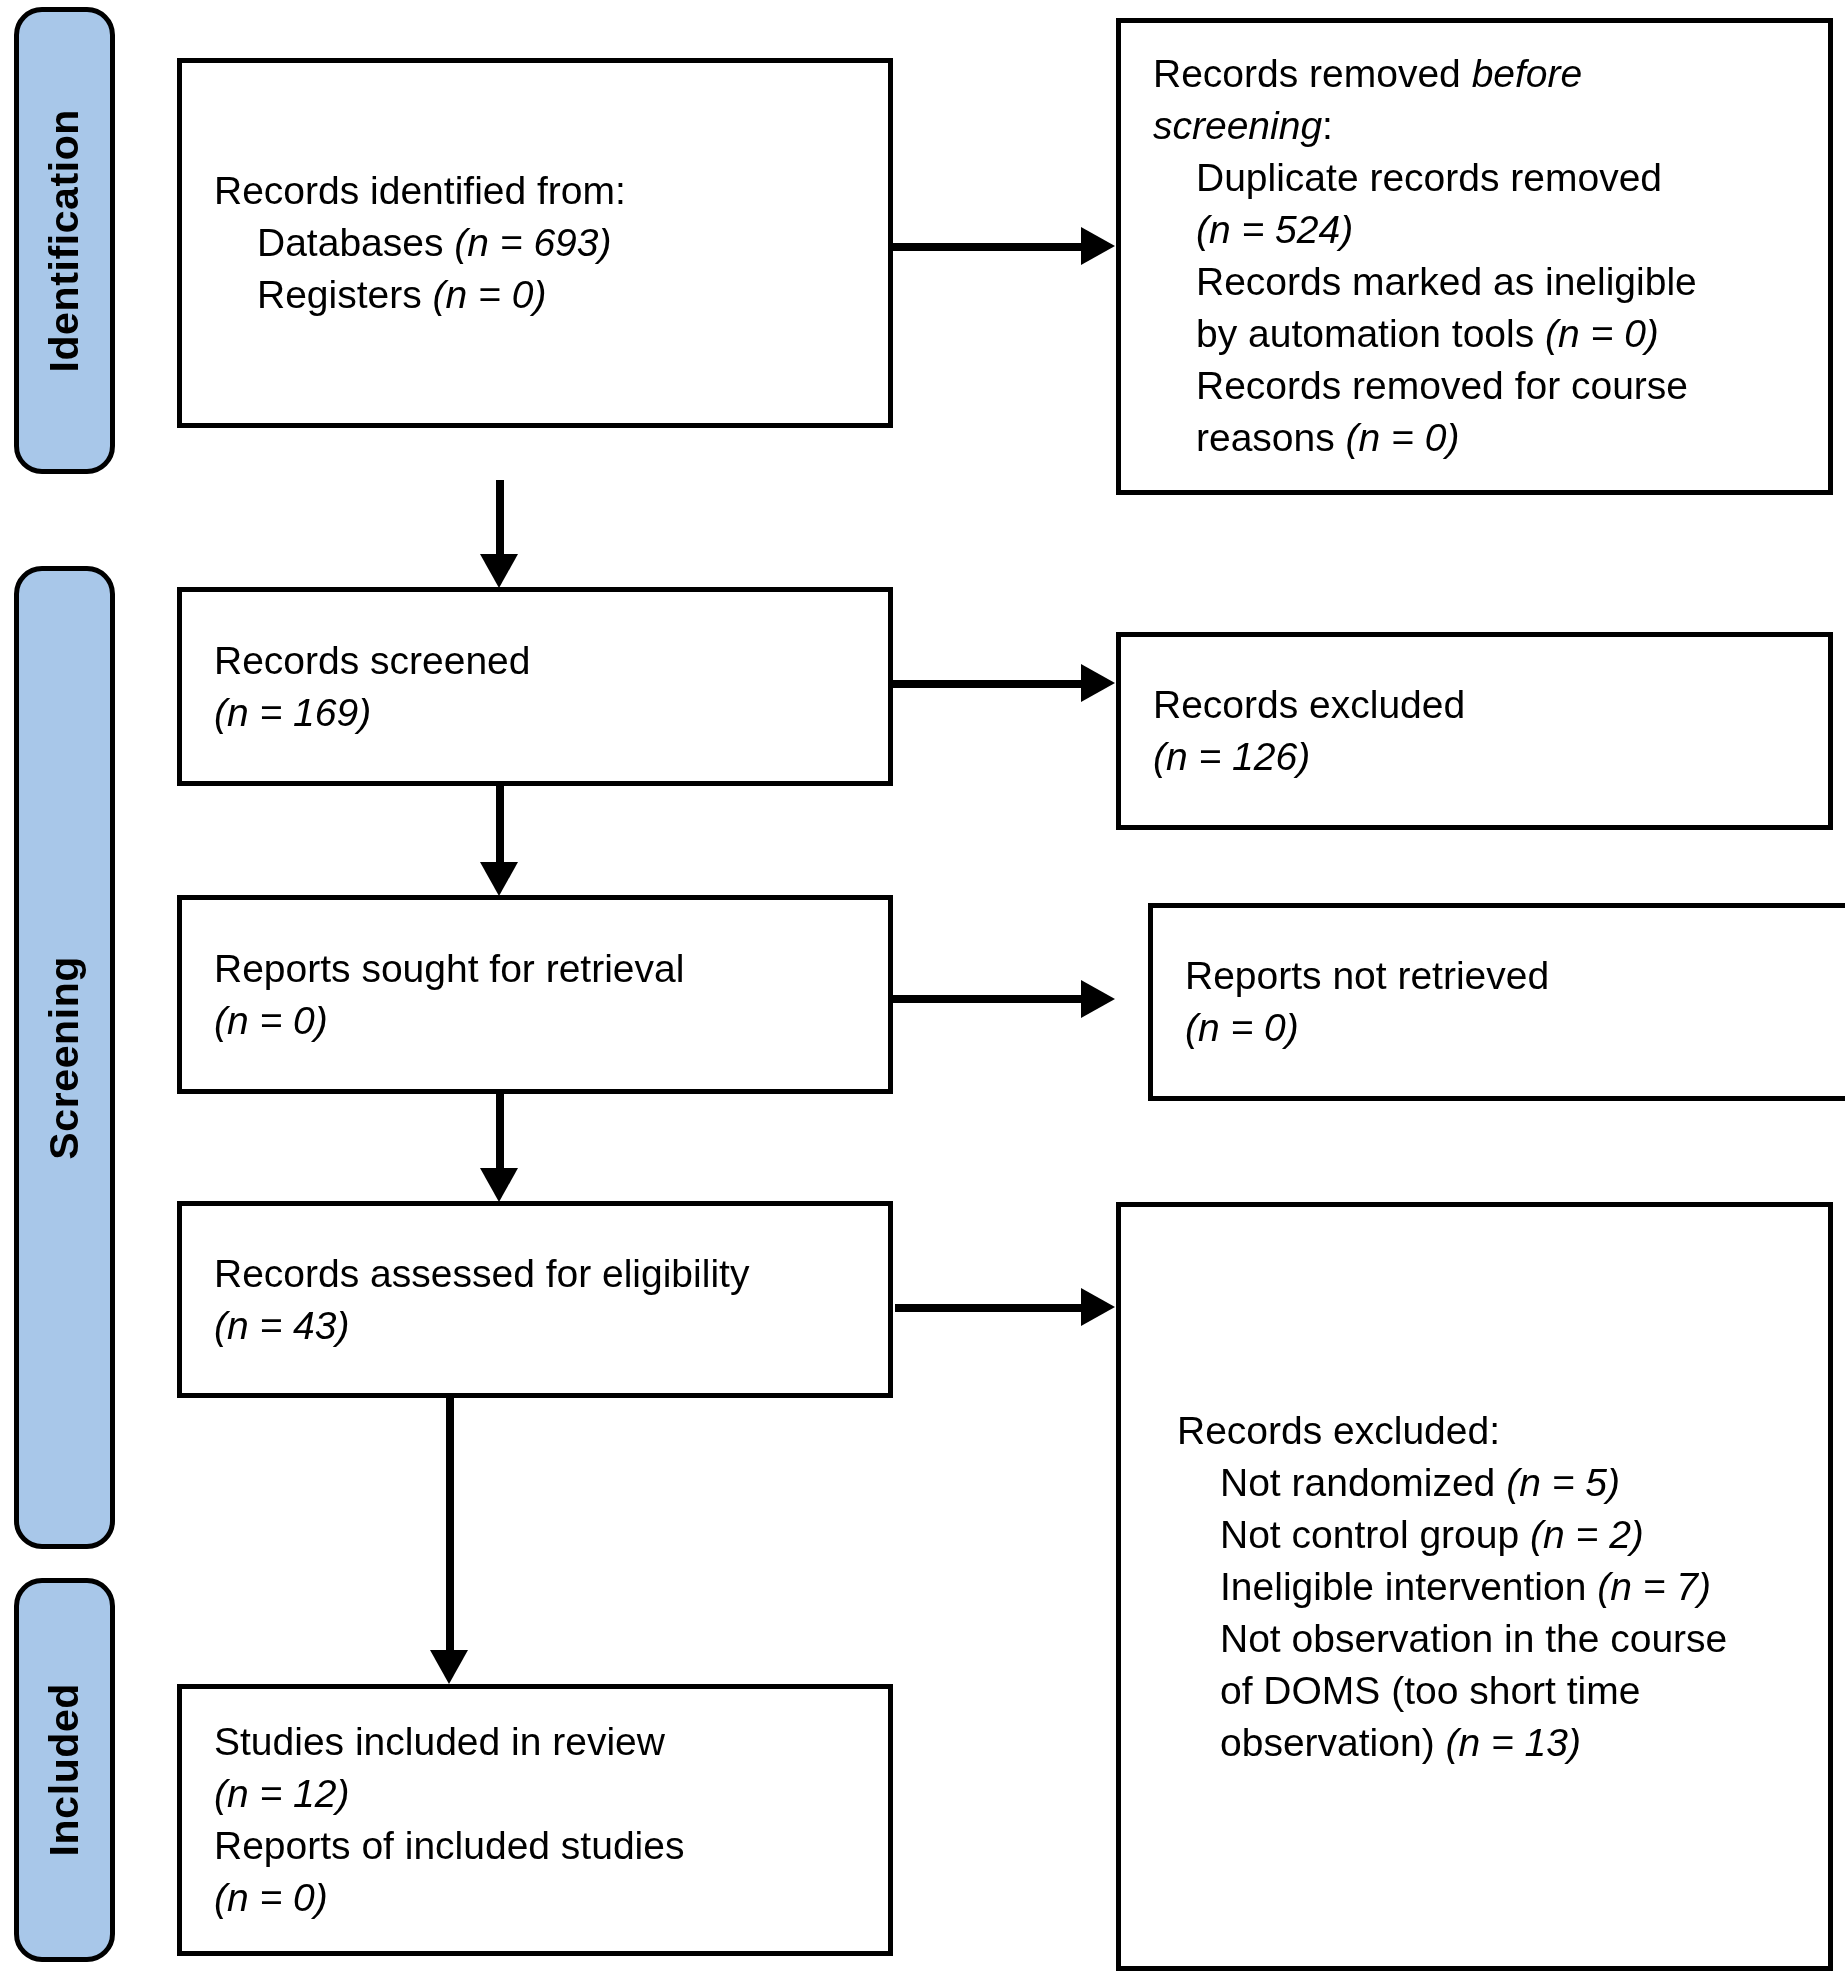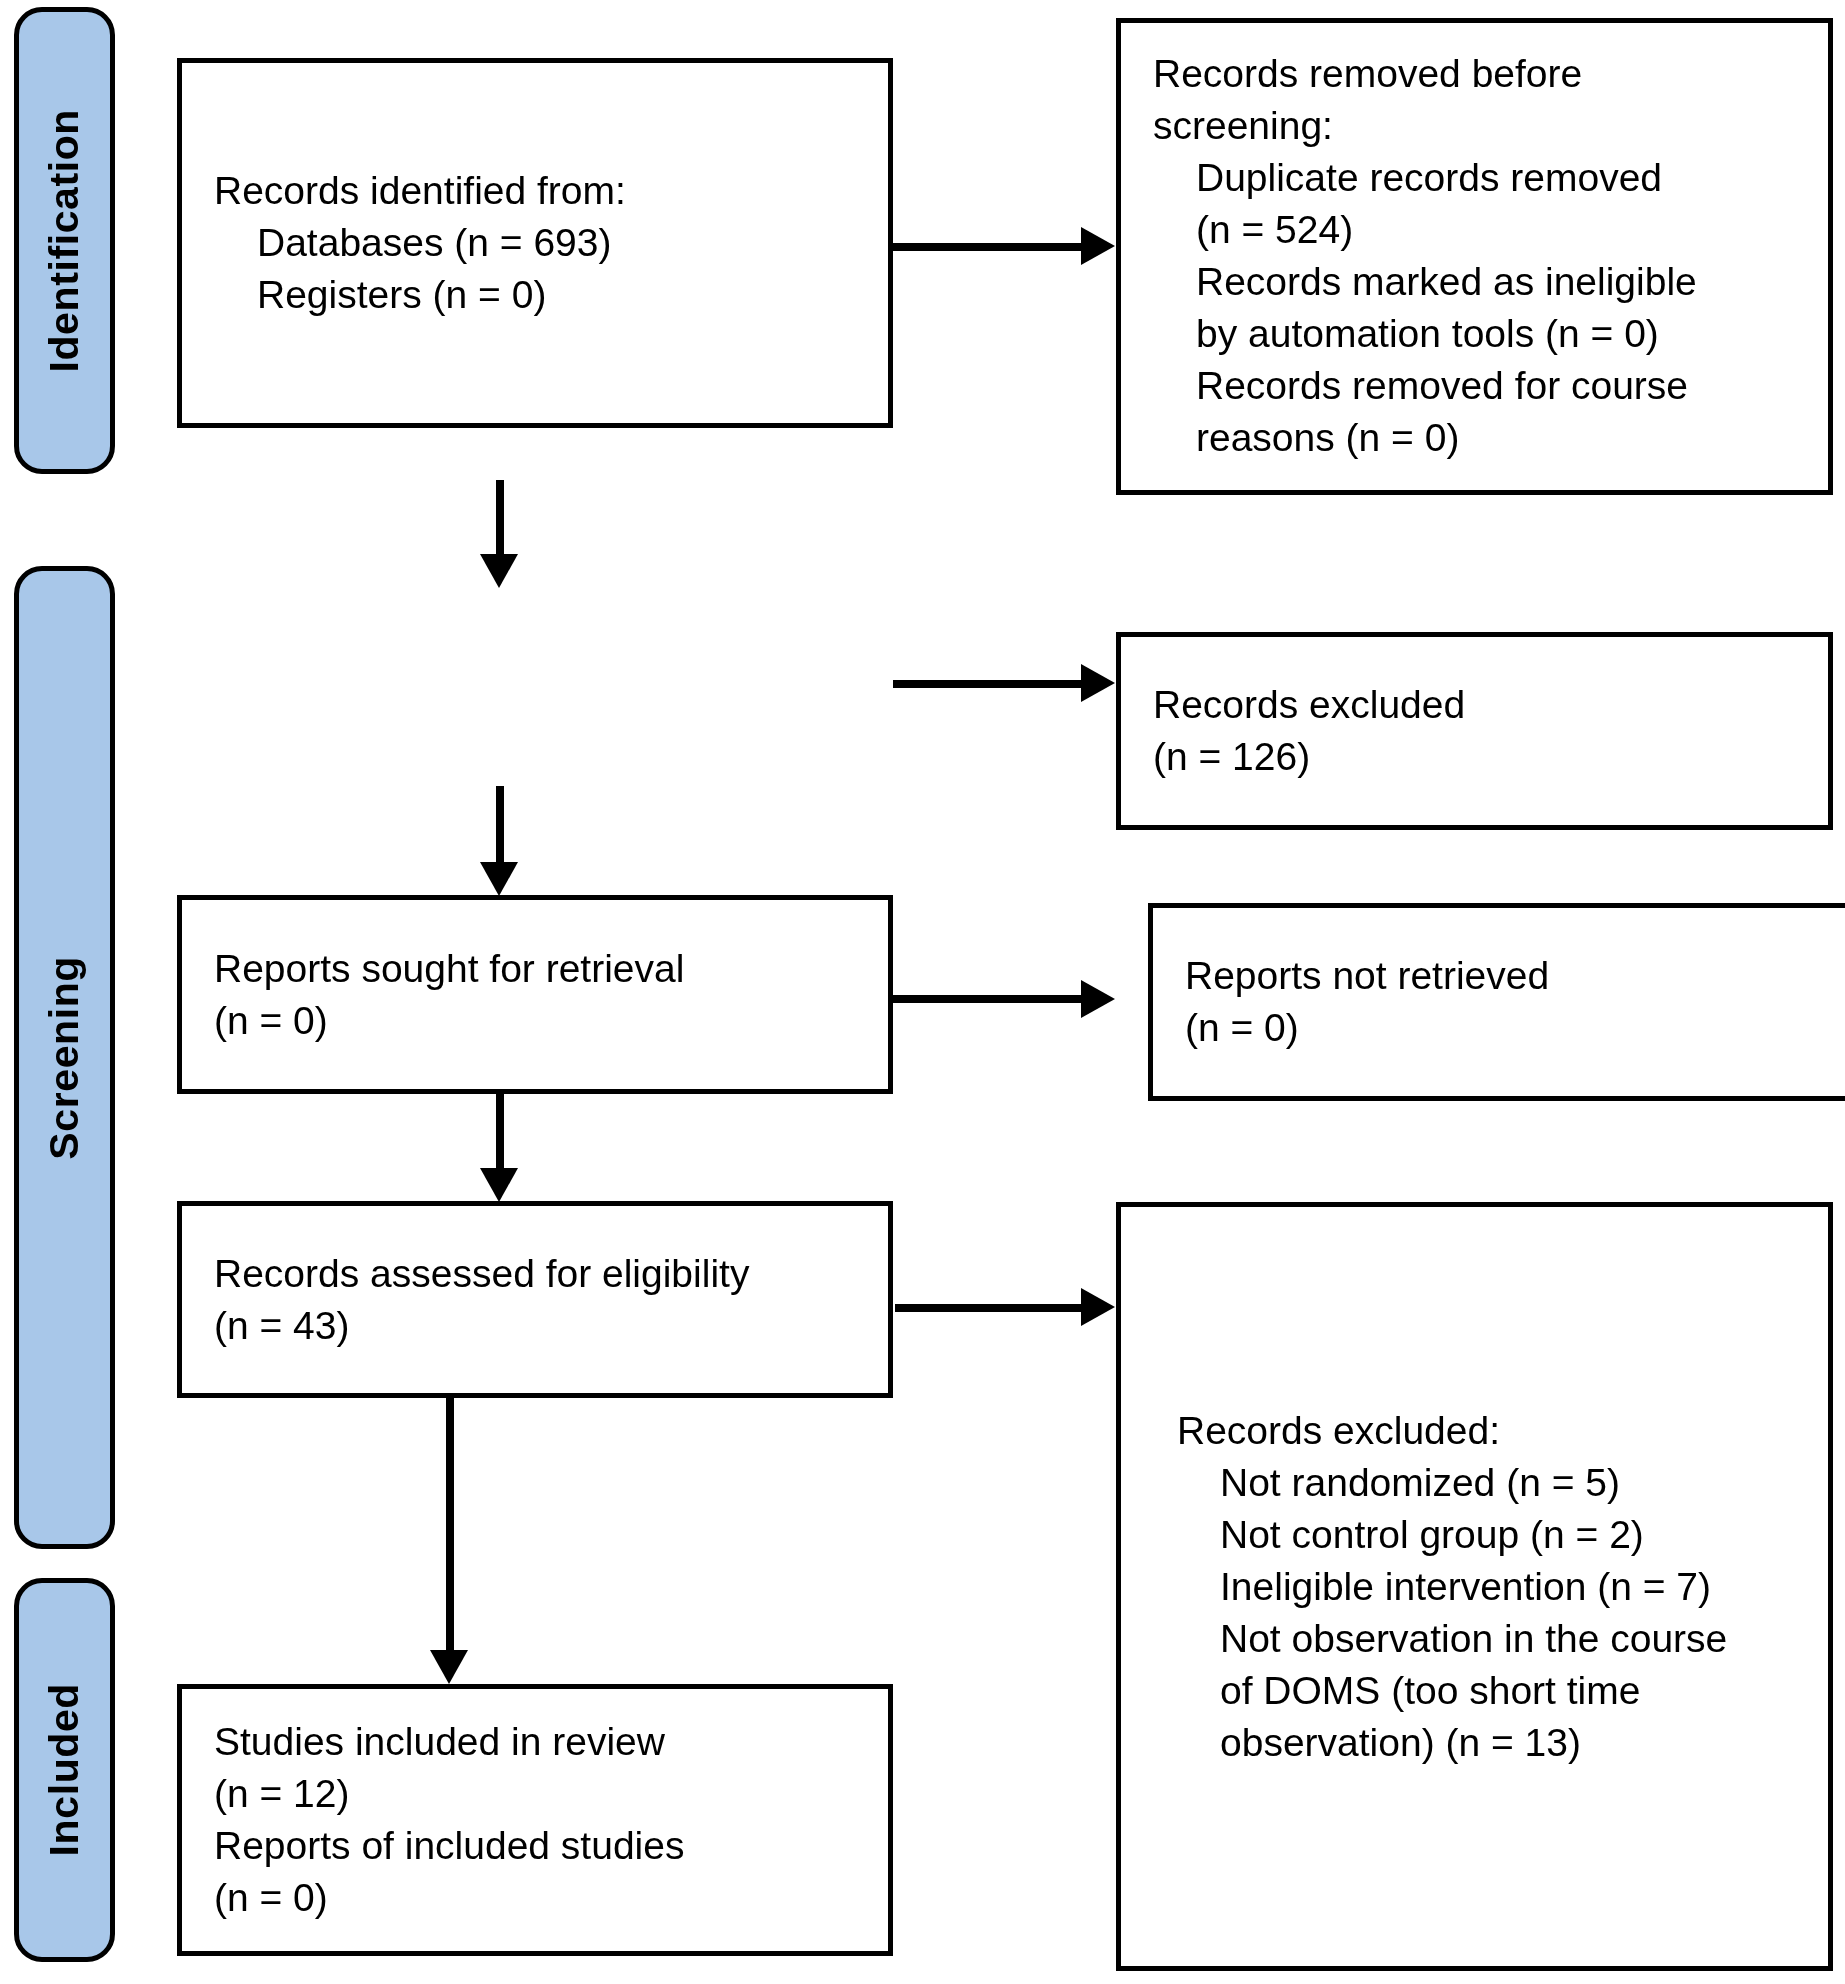--- a/index.html
+++ b/index.html
@@ -53,20 +53,21 @@
   }
   .line {
     font-size: 39px;
     line-height: 52px;
     white-space: nowrap;
   }
   .line.indent {
     padding-left: 43px;
   }
   .it {
+    font-style: italic;
     text-align: center;
   }
 
   
   .hline, .vline {
     position: absolute;
     background: #000000;
   }
   .hline { height: 7.7px; }
   .vline { width: 7.7px; }
@@ -101,20 +102,26 @@
   </div>
 
   <div class="fbox" style="left:177px; top:17.7px;  width:716px; height:370px;margin-top:40px;">
     <div class="content">
         <div class="line"><span>Records identified from:</span></div>
         <div class="line indent"><span>Databases </span><span class="it">(n = 693)</span></div>
         <div class="line indent"><span>Registers </span><span class="it">(n = 0)</span></div>
       </div>
   </div>
 
+  <div class="fbox" style="left:177px; top:587px; width:716px; height:199px;">
+    <div class="content">
+        <div class="line"><span>Records screened</span></div>
+        <div class="line"><span class="it">(n = 169)</span></div>
+      </div>
+  </div>
 
   <div class="fbox" style="left:177px; top:895px; width:716px; height:199px;">
     <div class="content">
         <div class="line"><span>Reports sought for retrieval</span></div>
         <div class="line"><span class="it">(n = 0)</span></div>
       </div>
   </div>
 
   <div class="fbox" style="left:177px; top:1201px; width:716px; height:197px;">
     <div class="content">

